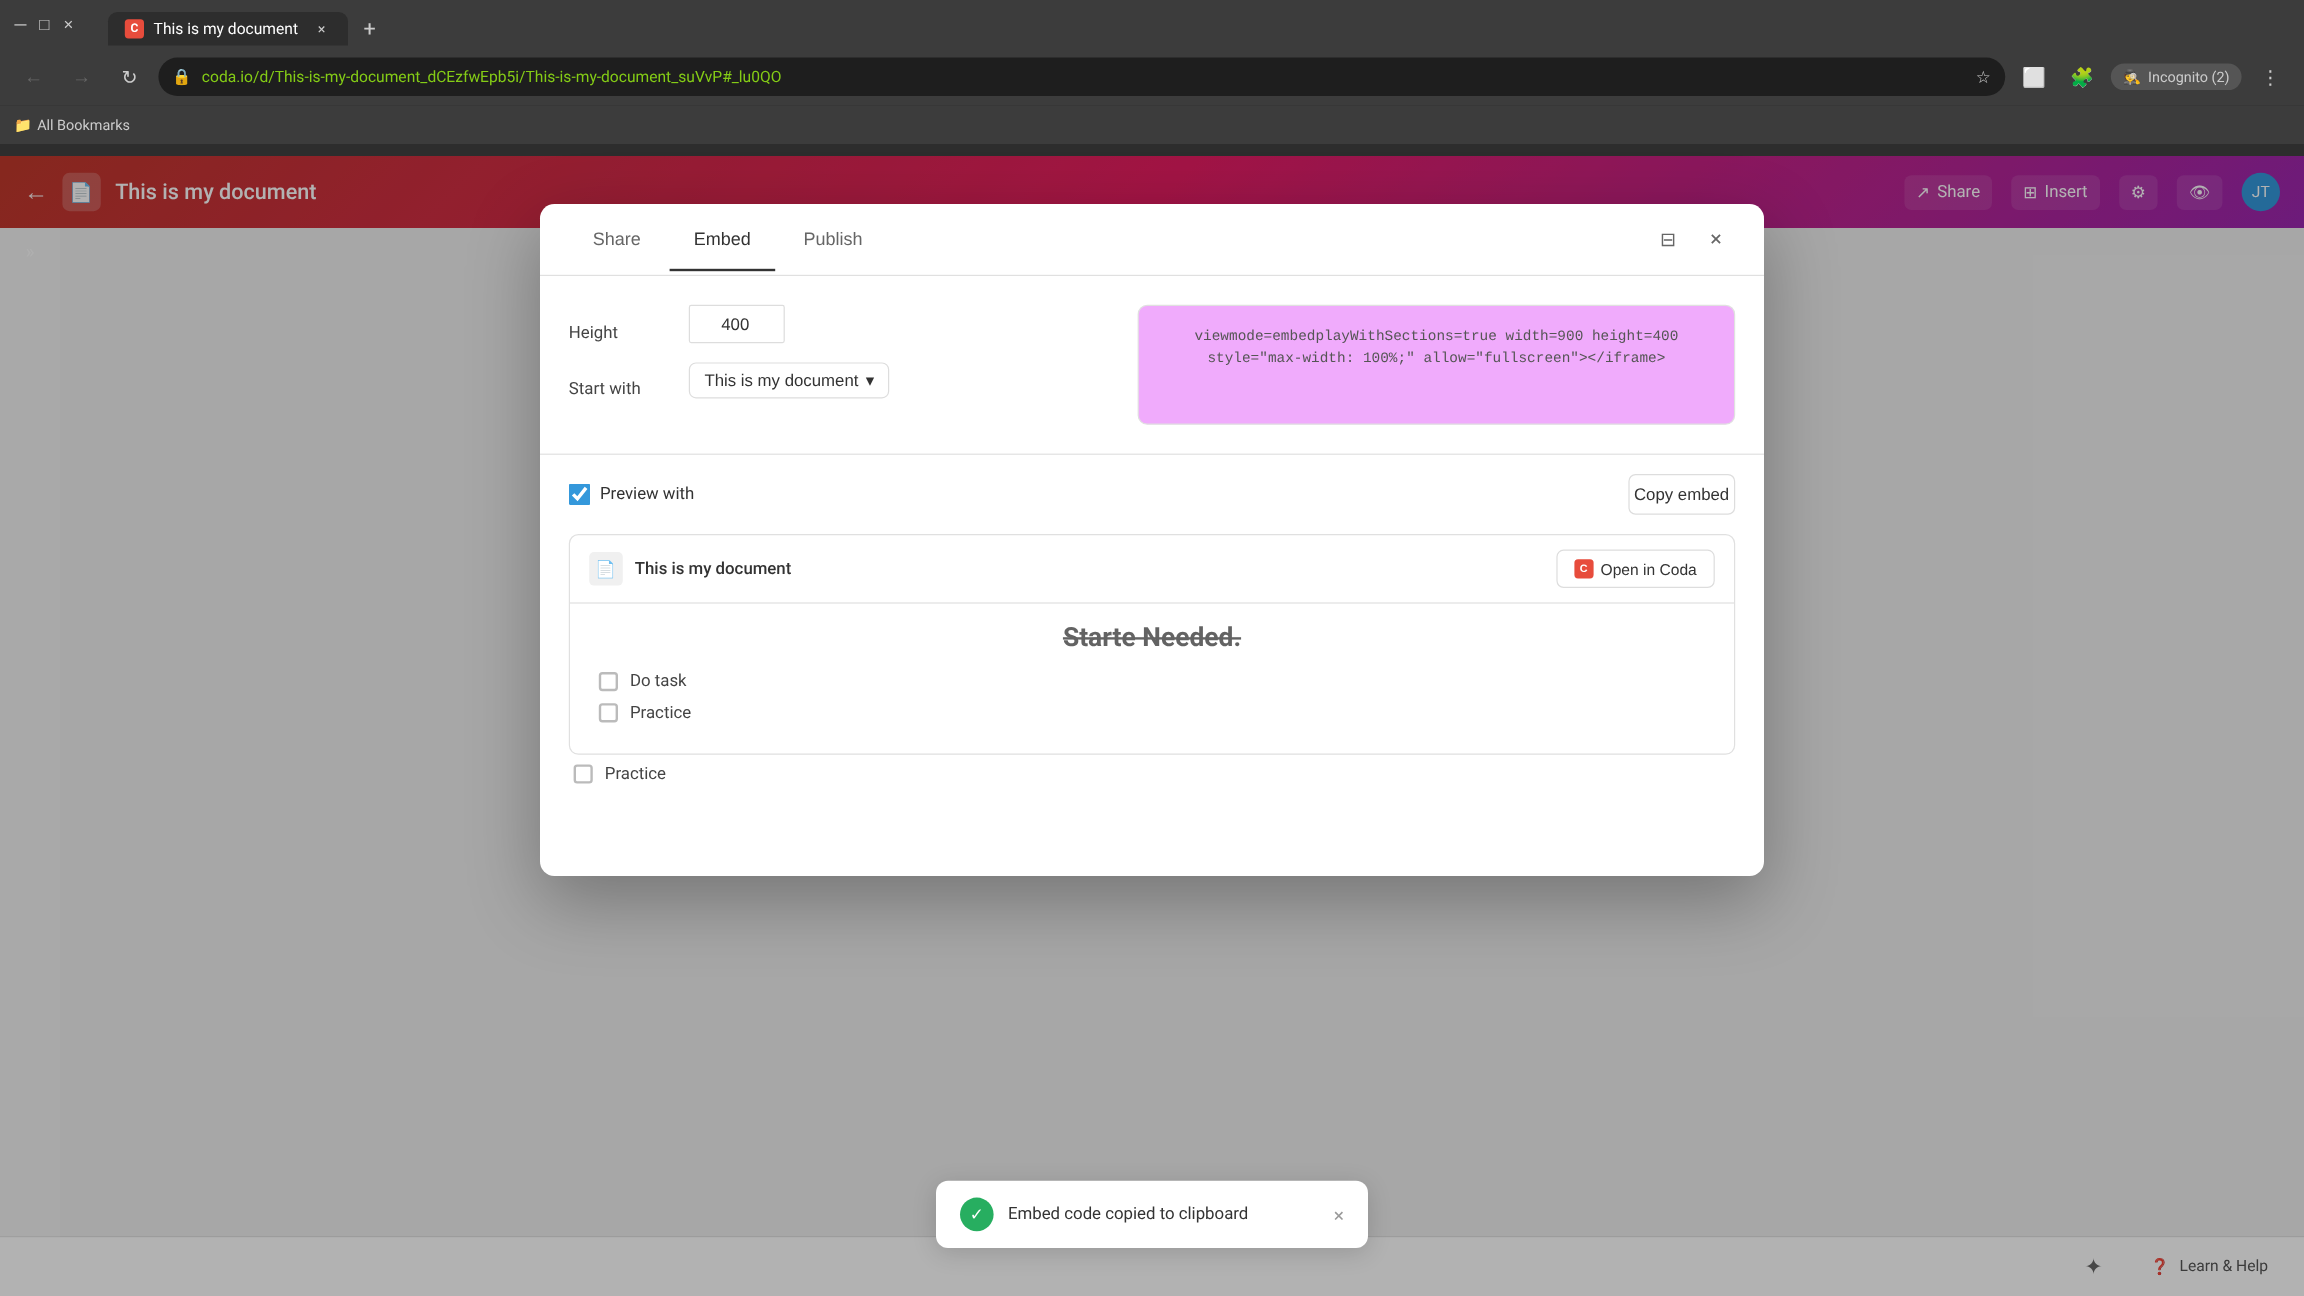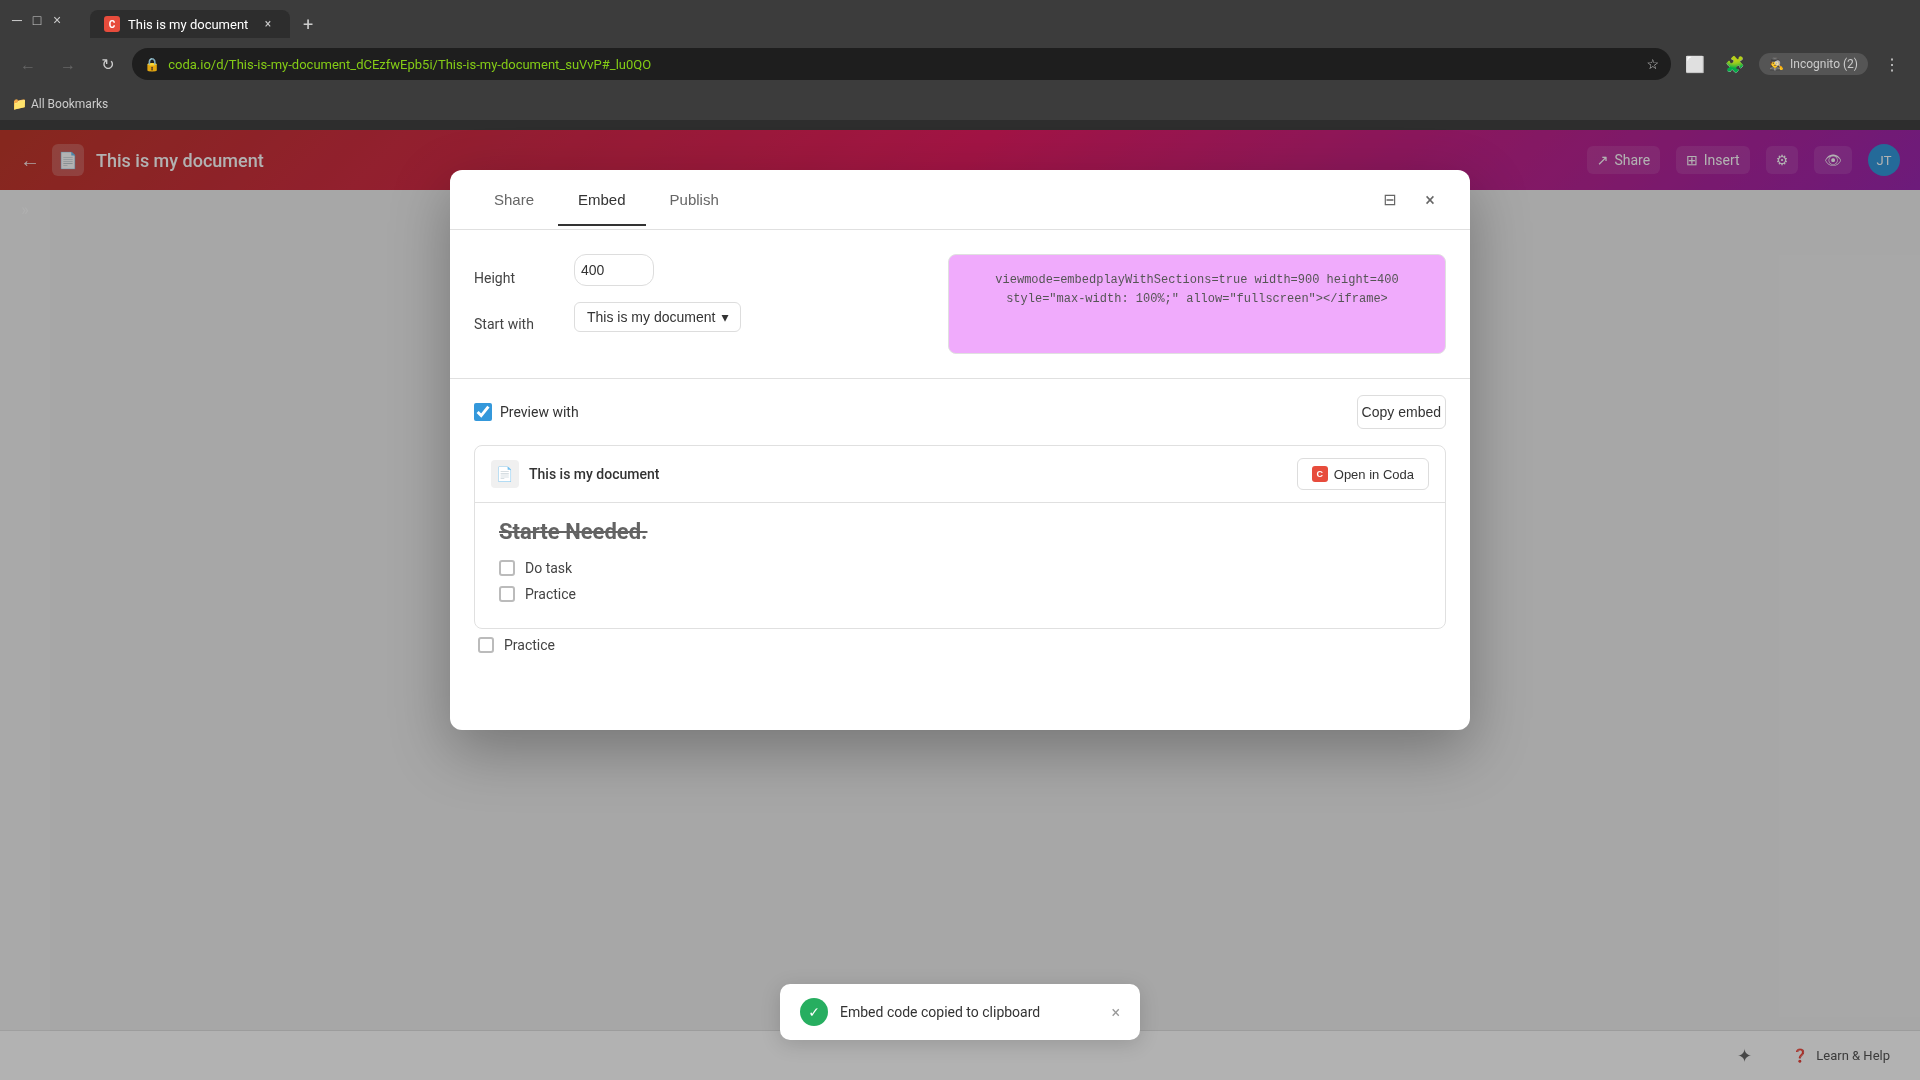--- a/index.html
+++ b/index.html
@@ -382,22 +382,22 @@
     }
     .form-label {
       width: 100px;
       font-size: 14px;
       color: #444;
     }
     .form-input {
       width: 80px;
       height: 32px;
       border: 1px solid #ddd;
-      border-radius: 12px;
-      padding: 0 6px;
+      border-radius: 2px;
+      padding: 0 26px;
       font-size: 14px;
       color: #333;
       background: white;
     }
     .form-select-btn {
       display: flex;
       align-items: center;
       gap: 6px;
       padding: 6px 12px;
       border: 1px solid #ddd;
@@ -513,20 +513,21 @@
       align-items: center;
       justify-content: center;
       color: white;
       font-size: 9px;
       font-weight: bold;
     }
 
     
     .embed-doc-content {
       padding: 16px 24px;
+      text-align: center;
     }
     .content-heading {
       font-size: 22px;
       font-weight: 700;
       color: #222;
       margin-bottom: 16px;
       text-decoration: line-through;
       opacity: 0.7;
     }
     .task-item {

